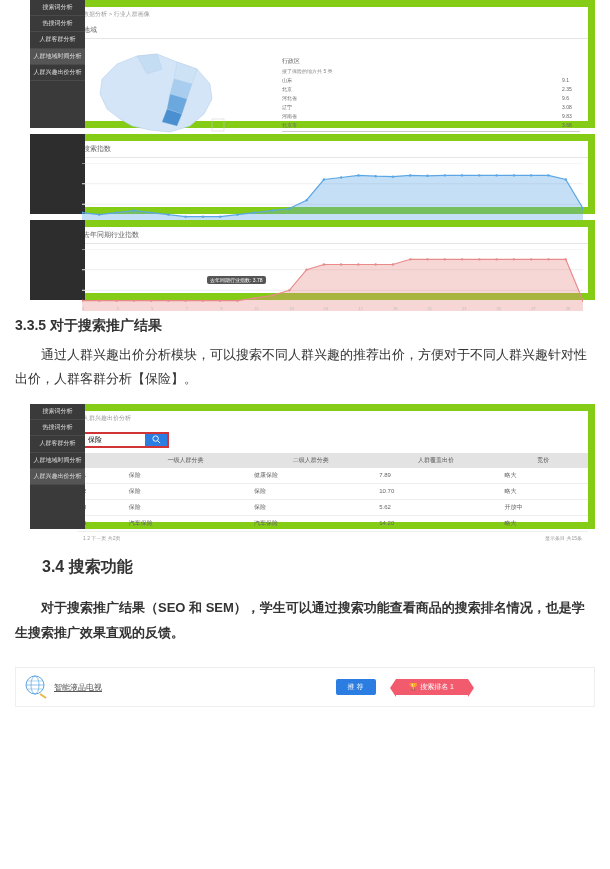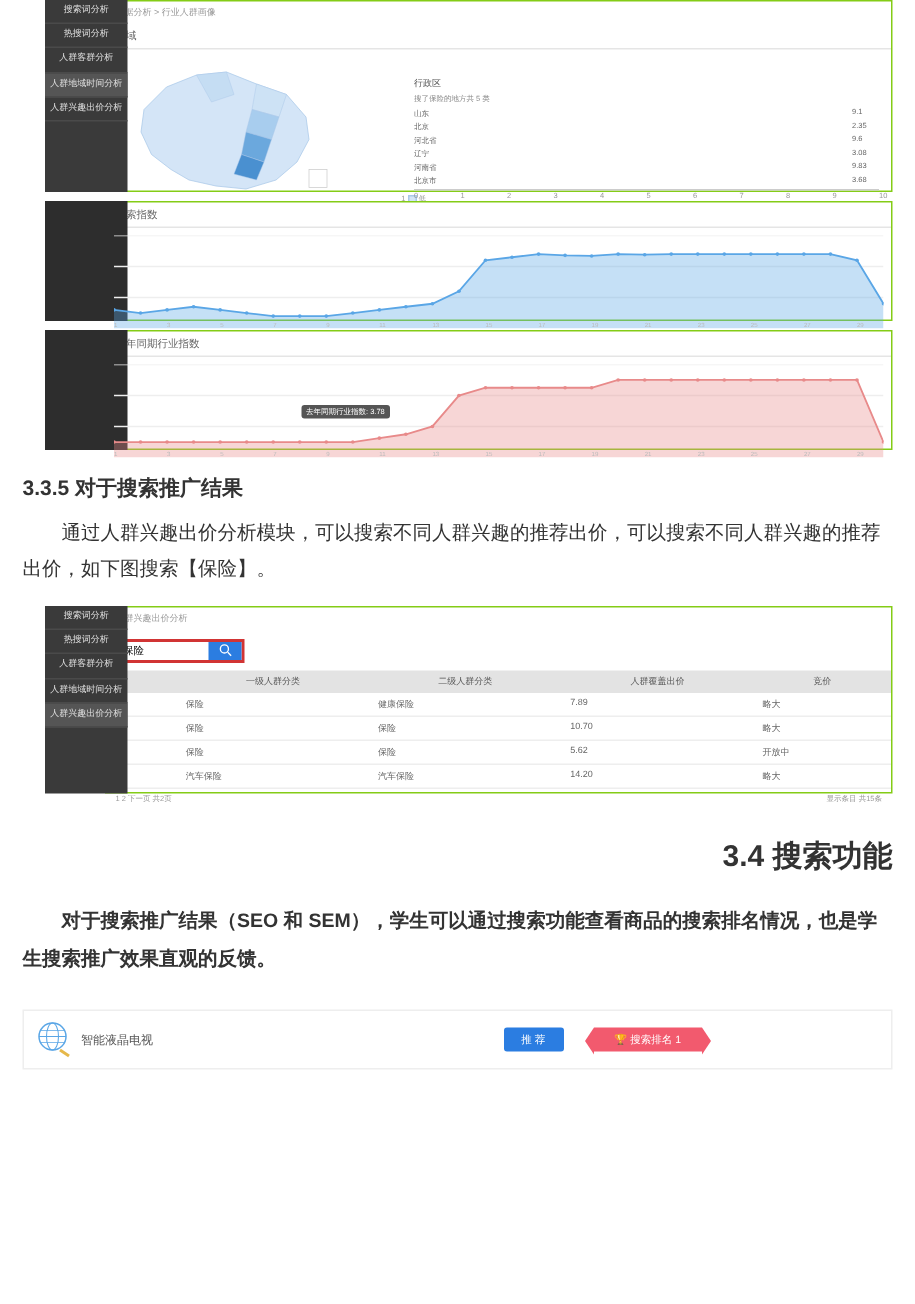--- a/index.html
+++ b/index.html
@@ -4,21 +4,21 @@
   <style>
     * { margin: 0; padding: 0; box-sizing: border-box; }
     body { width: 610px; font-family: "Microsoft YaHei", Arial, sans-serif; background: #fff; color: #333; font-size: 12px; }
 
     
     .sidebar { position: absolute; left: 15px; width: 55px; background: #3a3a3a; }
     .sidebar-item { color: #e0e0e0; font-size: 6px; padding: 4px 3px; border-bottom: 1px solid #4a4a4a; cursor: pointer; text-align: center; line-height: 1.2; }
     .sidebar-item.active { background: #555; }
 
     
-    .panel { margin-left: 55px; background: #fff; border: 1px solid #84cc16; }
+    .panel { margin-left: 55px; background: #fff; border: 7px solid #84cc16; }
     .panel-title { padding: 3px 6px; font-size: 7px; color: #666; border-bottom: 1px solid #e5e5e5; }
     .panel-body { padding: 5px; position: relative; }
 
     
     .block1 { position: relative; margin: 0 15px 6px 15px; }
     .block1 .sidebar { top: 0; height: 128px; }
     .block1 .panel { height: 128px; }
     .breadcrumb { font-size: 6px; color: #999; padding: 3px 6px; }
     .map-svg { width: 150px; height: 95px; }
     .legend { position: absolute; right: 310px; bottom: 5px; font-size: 5px; color: #999; }
@@ -53,27 +53,27 @@
     .search-row { padding: 5px 6px; }
     .search-box { display: inline-flex; border: 2px solid #d13434; height: 16px; }
     .search-input { width: 60px; border: none; font-size: 7px; padding: 0 3px; outline: none; }
     .search-btn { width: 22px; background: #2b7de1; color: #fff; display: flex; align-items: center; justify-content: center; cursor: pointer; }
     .tbl { width: 100%; border-collapse: collapse; font-size: 6px; }
     .tbl th { background: #e3e3e3; color: #555; padding: 3px; font-weight: normal; }
     .tbl td { padding: 3px 6px; border-bottom: 1px solid #eee; color: #666; }
     .pager { padding: 3px 6px; font-size: 5px; color: #999; display: flex; justify-content: space-between; }
 
     
-    .heading34 { margin: 28px 15px 18px 42px; font-size: 20px; font-weight: bold; text-align: right; }
+    .heading34 { margin: 28px 15px 18px 42px; font-size: 16px; font-weight: bold; }
     .para34 { margin: 0 15px; font-size: 13px; line-height: 1.9; text-indent: 2em; font-weight: bold; }
 
     
     .block5 { margin: 22px 15px 15px 15px; border: 1px solid #eee; padding: 6px; display: flex; align-items: center; }
     .globe-icon { width: 26px; height: 26px; margin-right: 6px; }
-    .prod-name { font-size: 8px; color: #555; flex: 1; }
+    .prod-name { font-size: 8px; color: #555; flex: 1; text-decoration: underline; }
     .badge-blue { background: #2b7de1; color: #fff; font-size: 7px; padding: 3px 12px; border-radius: 2px; margin-right: 20px; }
     .badge-red { background: #f25a6e; color: #fff; font-size: 7px; padding: 3px 14px; position: relative; margin-right: 120px; }
     .badge-red::before, .badge-red::after { content: ''; position: absolute; top: 0; width: 0; height: 0; border-top: 9px solid transparent; border-bottom: 9px solid transparent; }
     .badge-red::before { left: -6px; border-right: 6px solid #f25a6e; }
     .badge-red::after { right: -6px; border-left: 6px solid #f25a6e; }
   </style>
 </head>
 <body>
 
 <div class="block1">
@@ -271,21 +271,21 @@
           <text x="413.7931034482759" y="61" font-size="4" fill="#bbb">25</text>
           <text x="448.2758620689655" y="61" font-size="4" fill="#bbb">27</text>
           <text x="482.7586206896552" y="61" font-size="4" fill="#bbb">29</text>
         </svg>
     </div>
   </div>
 </div>
 
 <div class="text-block">
   <div class="heading335">3.3.5 对于搜索推广结果</div>
-  <p class="indent">通过人群兴趣出价分析模块，可以搜索不同人群兴趣的推荐出价，可以搜索不同人群兴趣的推荐出价，如下图搜索【保险】。</p>
+  <p class="indent">通过人群兴趣出价分析模块，可以搜索不同人群兴趣的推荐出价，方便对于不同人群兴趣针对性出价，人群客群分析【保险】。</p>
 </div>
 
 <div class="block4">
   <div class="sidebar">
     <div class="sidebar-item">搜索词分析</div>
     <div class="sidebar-item">热搜词分析</div>
     <div class="sidebar-item">人群客群分析</div>
     <div class="sidebar-item">人群地域时间分析</div>
     <div class="sidebar-item active">人群兴趣出价分析</div>
   </div>

